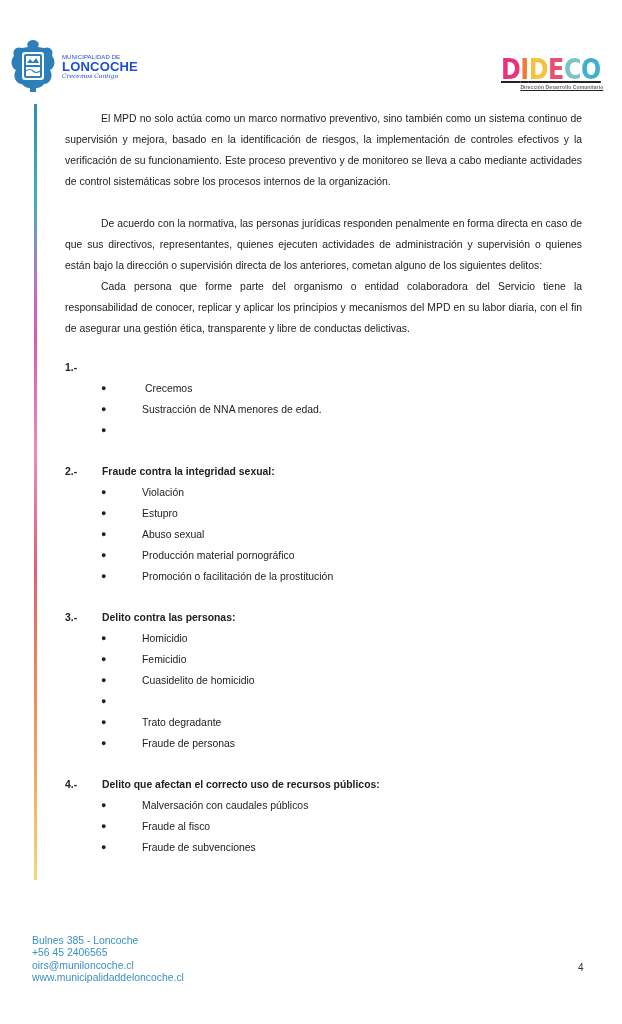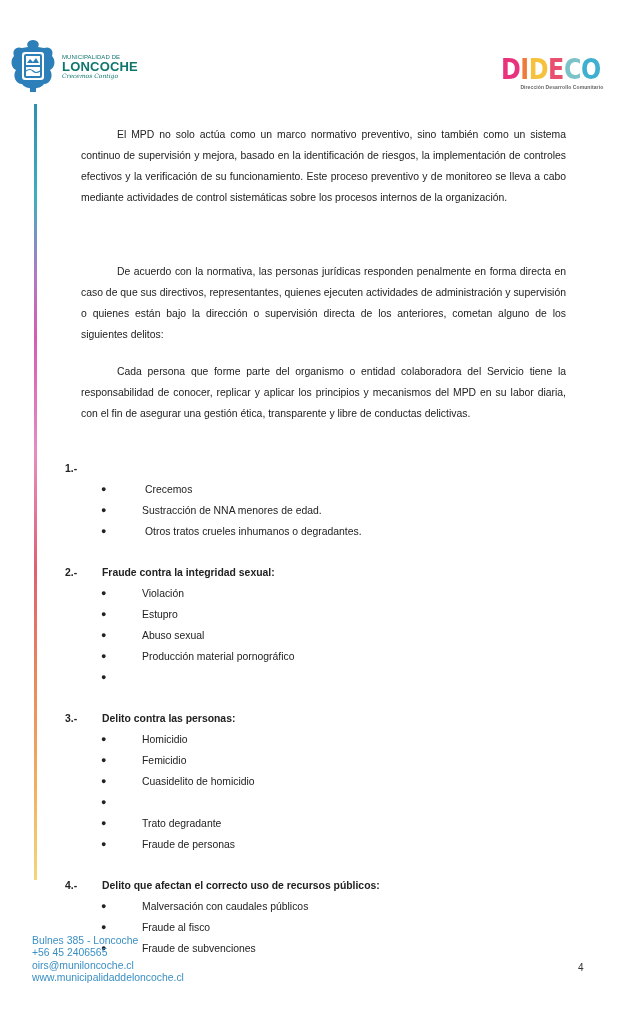--- a/index.html
+++ b/index.html
@@ -1,31 +1,31 @@
 <!DOCTYPE html>
 <html><head>
 <meta charset="utf-8">
 <style>
   html, body { margin:0; padding:0; }
   body { width:622px; height:1024px; background:#fff; position:relative; overflow:hidden;
          font-family:"Liberation Sans", sans-serif; color:#222; }
   .header { position:absolute; left:0; top:0; width:622px; height:100px; }
   .muni-logo { position:absolute; left:8px; top:38px; display:flex; align-items:center; }
   .crest { width:50px; height:56px; }
-  .muni-text { margin-left:4px; color:#0f766e; line-height:1; }
+  .muni-text { margin-left:4px; color:#1d4ed8; line-height:1; }
   .muni-line1 { font-size:6px; letter-spacing:0.1px; }
   .muni-line2 { font-size:13px; font-weight:bold; letter-spacing:0.2px; }
   .muni-line3 { font-size:6px; font-style:italic; font-family:"DejaVu Serif", serif; }
-  .dideco { position:absolute; left:501px; top:55px; text-align:center; }
+  .dideco { position:absolute; left:501px; top:55px; text-align:center;text-decoration:underline; }
   .dideco-word { font-family:"DejaVu Sans", sans-serif; font-weight:bold; font-size:29px; line-height:28px; letter-spacing:-0.5px; transform:scaleX(0.82); transform-origin:left; display:block; white-space:nowrap; }
   .dideco-sub { font-size:5px; font-weight:bold; color:#666; white-space:nowrap; margin-top:1px; letter-spacing:0.1px; }
   .side-line { position:absolute; left:34px; top:104px; width:3px; height:776px;
                background:linear-gradient(to bottom,#2e8fb0 0%,#3cb0c0 12%,#b07ac6 22%,#d85ab4 30%,#e88cc0 45%,#e06070 60%,#ec8a5a 75%,#f0b060 88%,#f3d77a 100%); }
   .content { position:absolute; left:65px; top:108px; width:517px; font-size:10.4px; line-height:21px; }
-  .para { text-align:justify; margin:16px; }
+  .para { text-align:justify; margin:0; }
   .indent { text-indent:36px; }
   .gap { height:20px; }
   .section-title { display:flex; font-weight:bold; margin-top:0; }
   .num { width:37px; }
   .bullets { list-style:none; margin:0; padding:0; }
   .bullets li { display:flex; }
   .dot { width:41px; padding-left:36px; flex:none; font-size:9px; }
   .footer { position:absolute; left:32px; top:935px; color:#3a8fc4; font-size:10.4px; line-height:12.4px; font-family:Liberation Sans, sans-serif; }
   .page-num { position:absolute; left:578px; top:962px; font-size:10px; color:#333; }
 </style>
@@ -75,21 +75,20 @@
       <li>
           <span class="dot">●</span>
           <span style="padding-left:3px">Crecemos</span>
         </li>
       <li>
           <span class="dot">●</span>
           <span>Sustracción de NNA menores de edad.</span>
         </li>
       <li>
           <span class="dot">●</span>
-          <span style="padding-left:3px">Otros tratos crueles inhumanos o degradantes.</span>
         </li>
     </ul>
   </div>
   <div class="gap"></div>
 
   <div>
     <div class="section-title">
         <span class="num">2.-</span>
         <span>Fraude contra la integridad sexual:</span>
       </div>
@@ -105,20 +104,21 @@
       <li>
           <span class="dot">●</span>
           <span>Abuso sexual</span>
         </li>
       <li>
           <span class="dot">●</span>
           <span>Producción material pornográfico</span>
         </li>
       <li>
           <span class="dot">●</span>
+          <span>Promoción o facilitación de la prostitución</span>
         </li>
     </ul>
   </div>
   <div class="gap"></div>
 
   <div>
     <div class="section-title">
         <span class="num">3.-</span>
         <span>Delito contra las personas:</span>
       </div>

